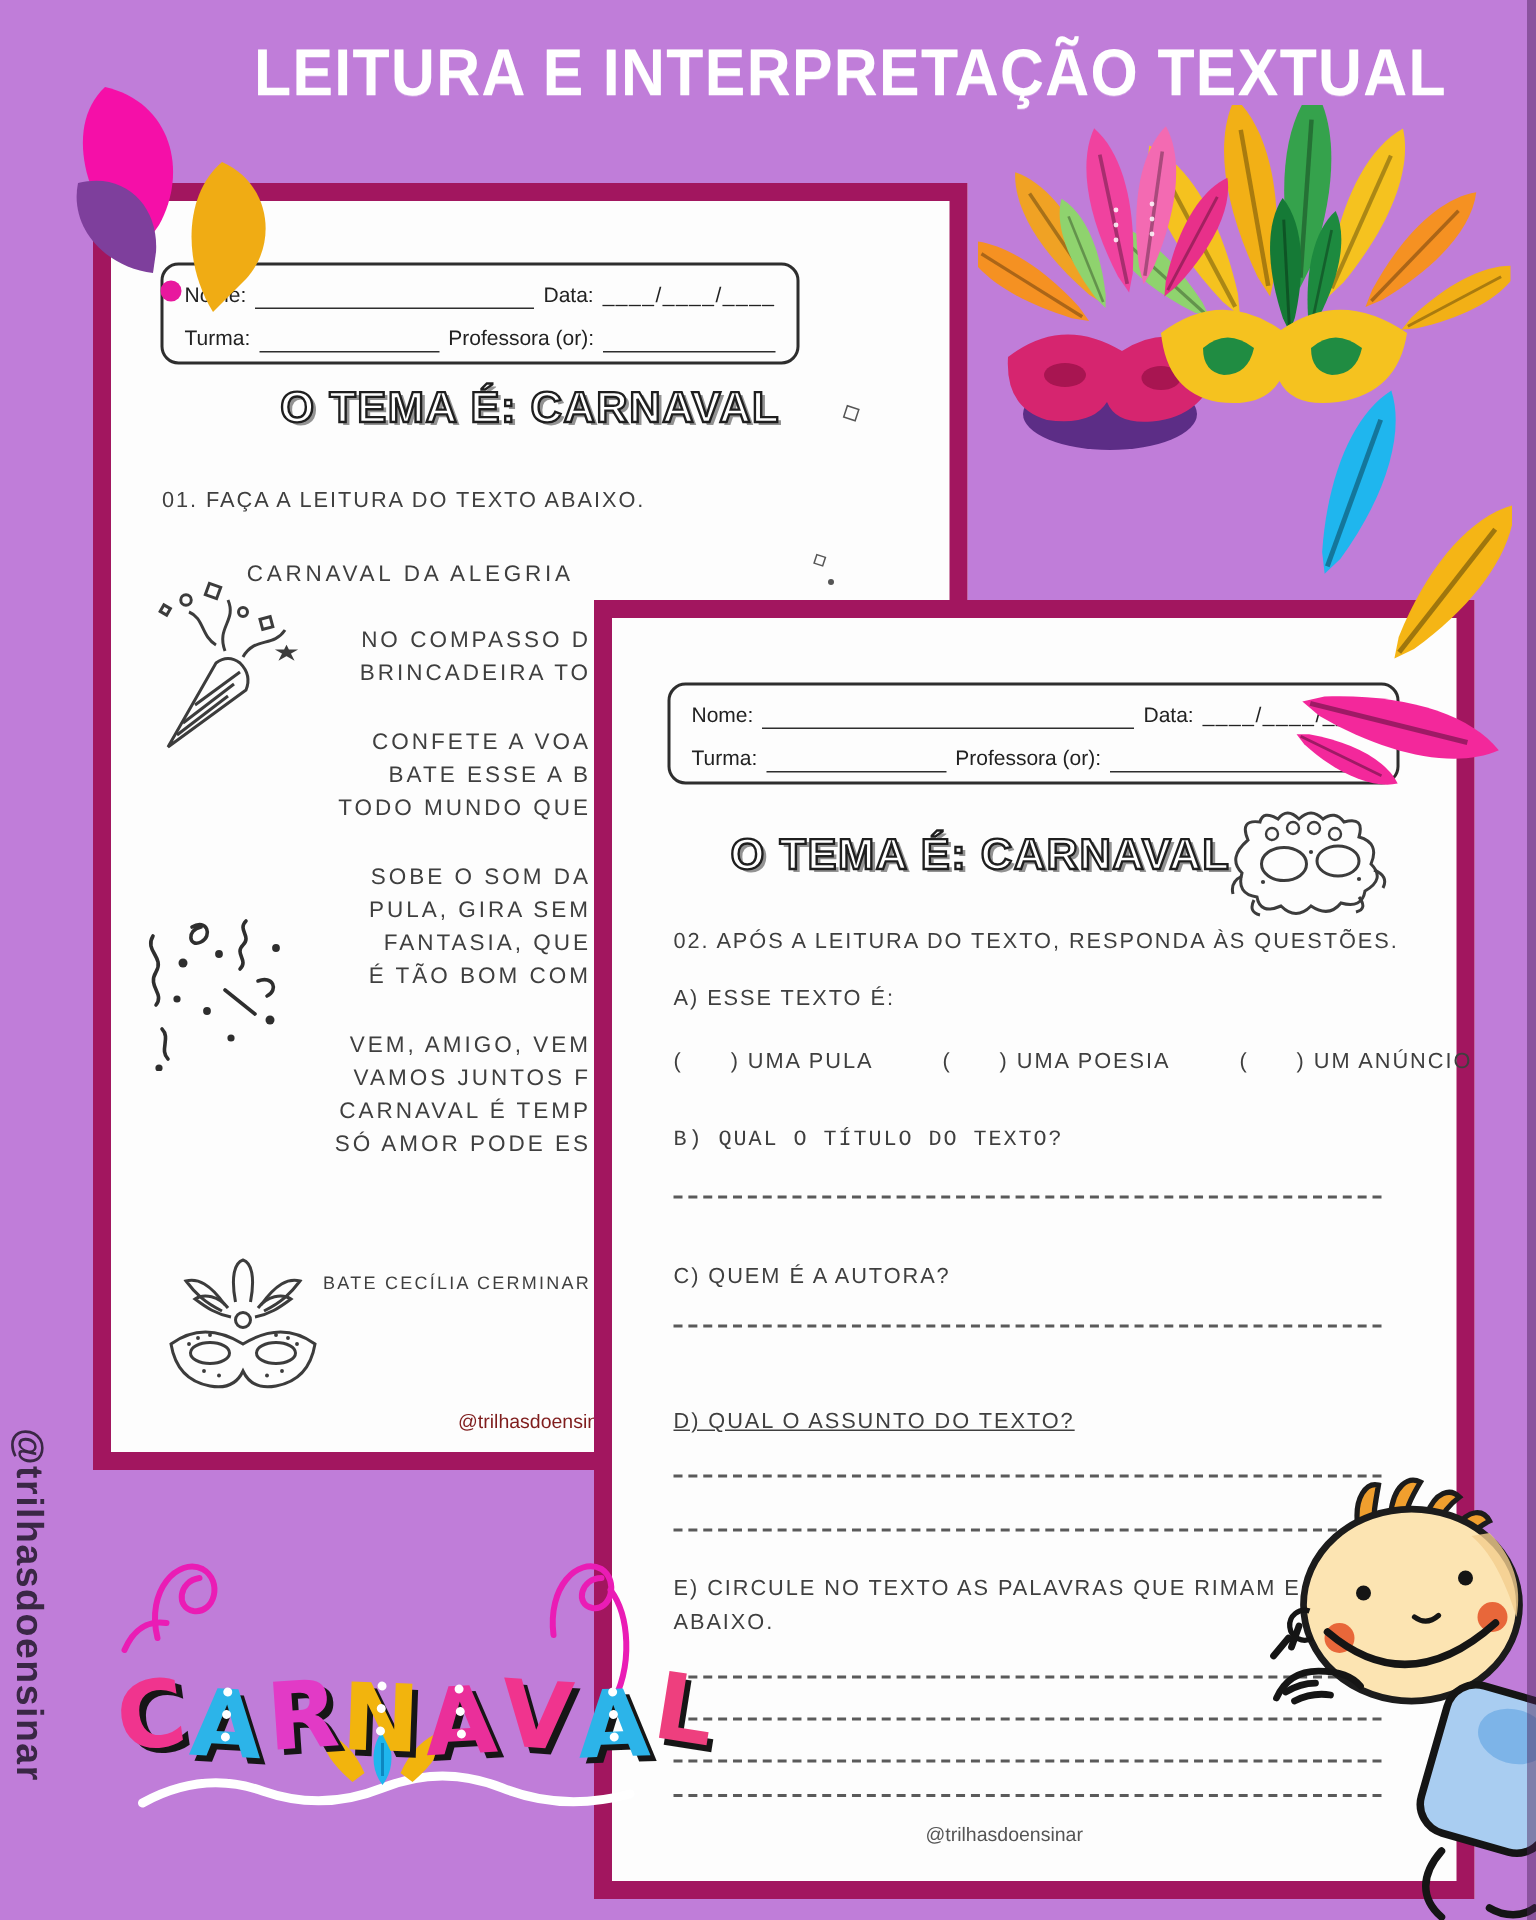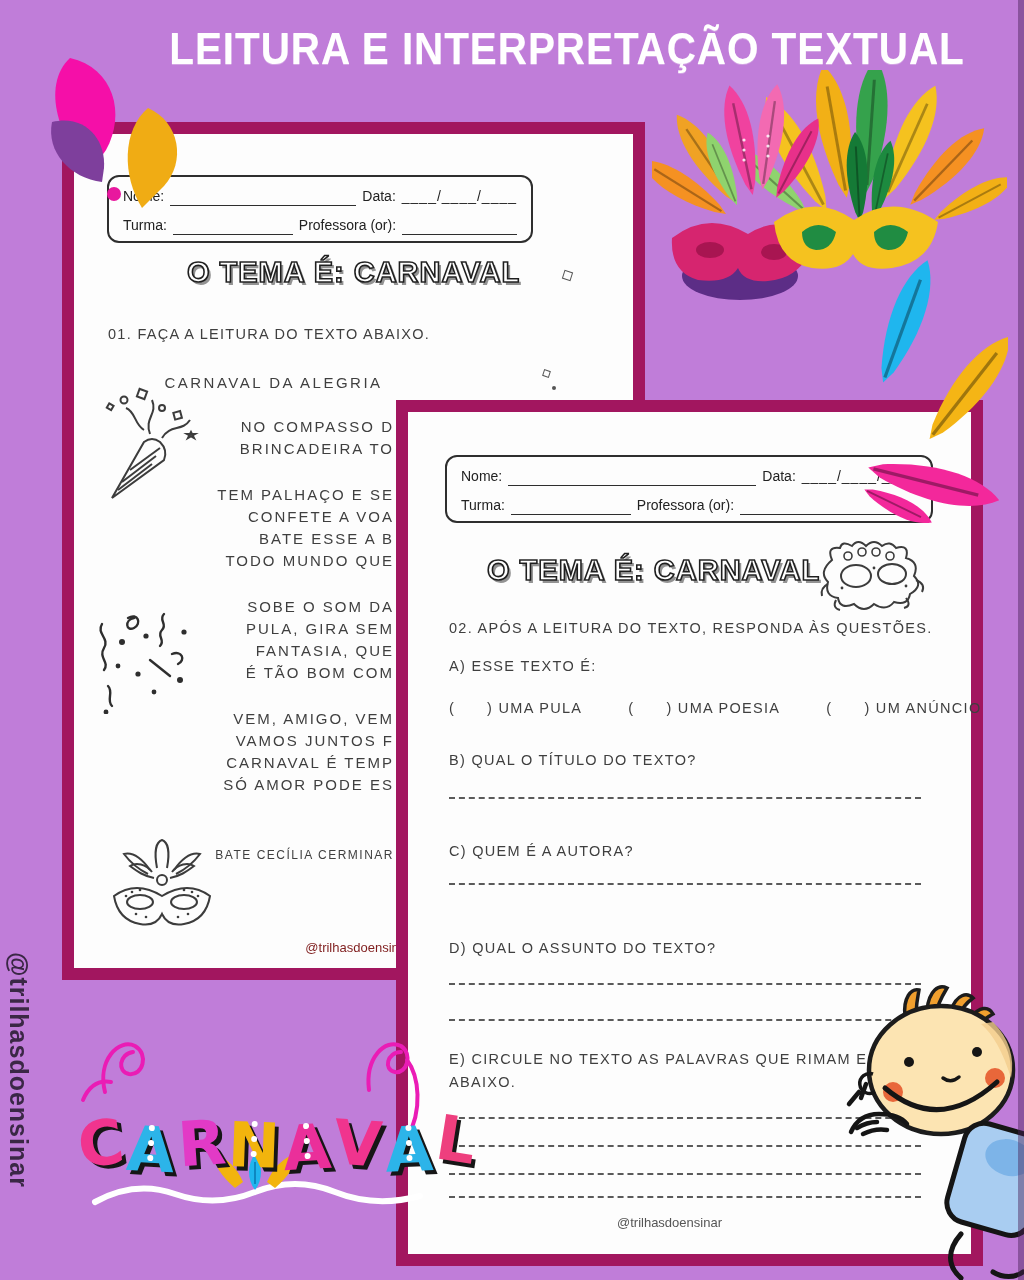--- a/index.html
+++ b/index.html
@@ -55,23 +55,23 @@
   .stanza{margin-bottom:24px;}
   .poem-author{position:absolute;right:239px;top:714px;font-size:12px;letter-spacing:1.5px;color:#3f3f3f;}
   .page-footer1{position:absolute;right:227px;top:806px;font-size:13px;color:#7f1d1d;}
   .page-footer2{position:absolute;left:0;right:40px;top:803px;text-align:center;font-size:13px;color:#555;}
   
   .q{position:absolute;left:41px;}
   #q02{top:208px;}
   #qa{top:246px;}
   .options{position:absolute;left:41px;top:288px;display:flex;gap:46px;}
   .option{white-space:pre;color:#3f3f3f;font-size:14.5px;letter-spacing:1.3px;}
-  #qb{top:340px;}
+  #qb{top:340px;font-family:Liberation Mono, monospace;}
   #qc{top:431px;}
-  #qd{top:528px;}
+  #qd{top:528px;text-decoration:underline;}
   #qe{top:636px;white-space:normal;line-height:23px;}
   .answer-line{position:absolute;left:41px;width:472px;height:0;border-bottom:2px dashed #5a5a5a;}
   
   .sq{position:absolute;width:9px;height:9px;border:1.5px solid #555;transform:rotate(18deg);}
   .sqdot{position:absolute;width:4px;height:4px;background:#555;border-radius:50%;}
   
   .deco{position:absolute;}
   #drops{left:22px;top:52px;width:170px;height:160px;z-index:3;}
   #masks{left:652px;top:70px;width:355px;height:265px;z-index:5;}
   #feathers{left:838px;top:258px;width:170px;height:270px;z-index:5;}
@@ -123,21 +123,20 @@
 
   <div class="wtext instruction">01. FAÇA A LEITURA DO TEXTO ABAIXO.</div>
 
   <div class="poem-title">CARNAVAL DA ALEGRIA</div>
   <div class="poem" id="poem">
       <div class="stanza">
         <div class="poem-line">NO COMPASSO D</div>
         <div class="poem-line">BRINCADEIRA TO</div>
       </div>
       <div class="stanza">
-        <div class="poem-line">TEM PALHAÇO E SE</div>
         <div class="poem-line">CONFETE A VOA</div>
         <div class="poem-line">BATE ESSE A B</div>
         <div class="poem-line">TODO MUNDO QUE</div>
       </div>
       <div class="stanza">
         <div class="poem-line">SOBE O SOM DA</div>
         <div class="poem-line">PULA, GIRA SEM</div>
         <div class="poem-line">FANTASIA, QUE</div>
         <div class="poem-line">É TÃO BOM COM</div>
       </div>

